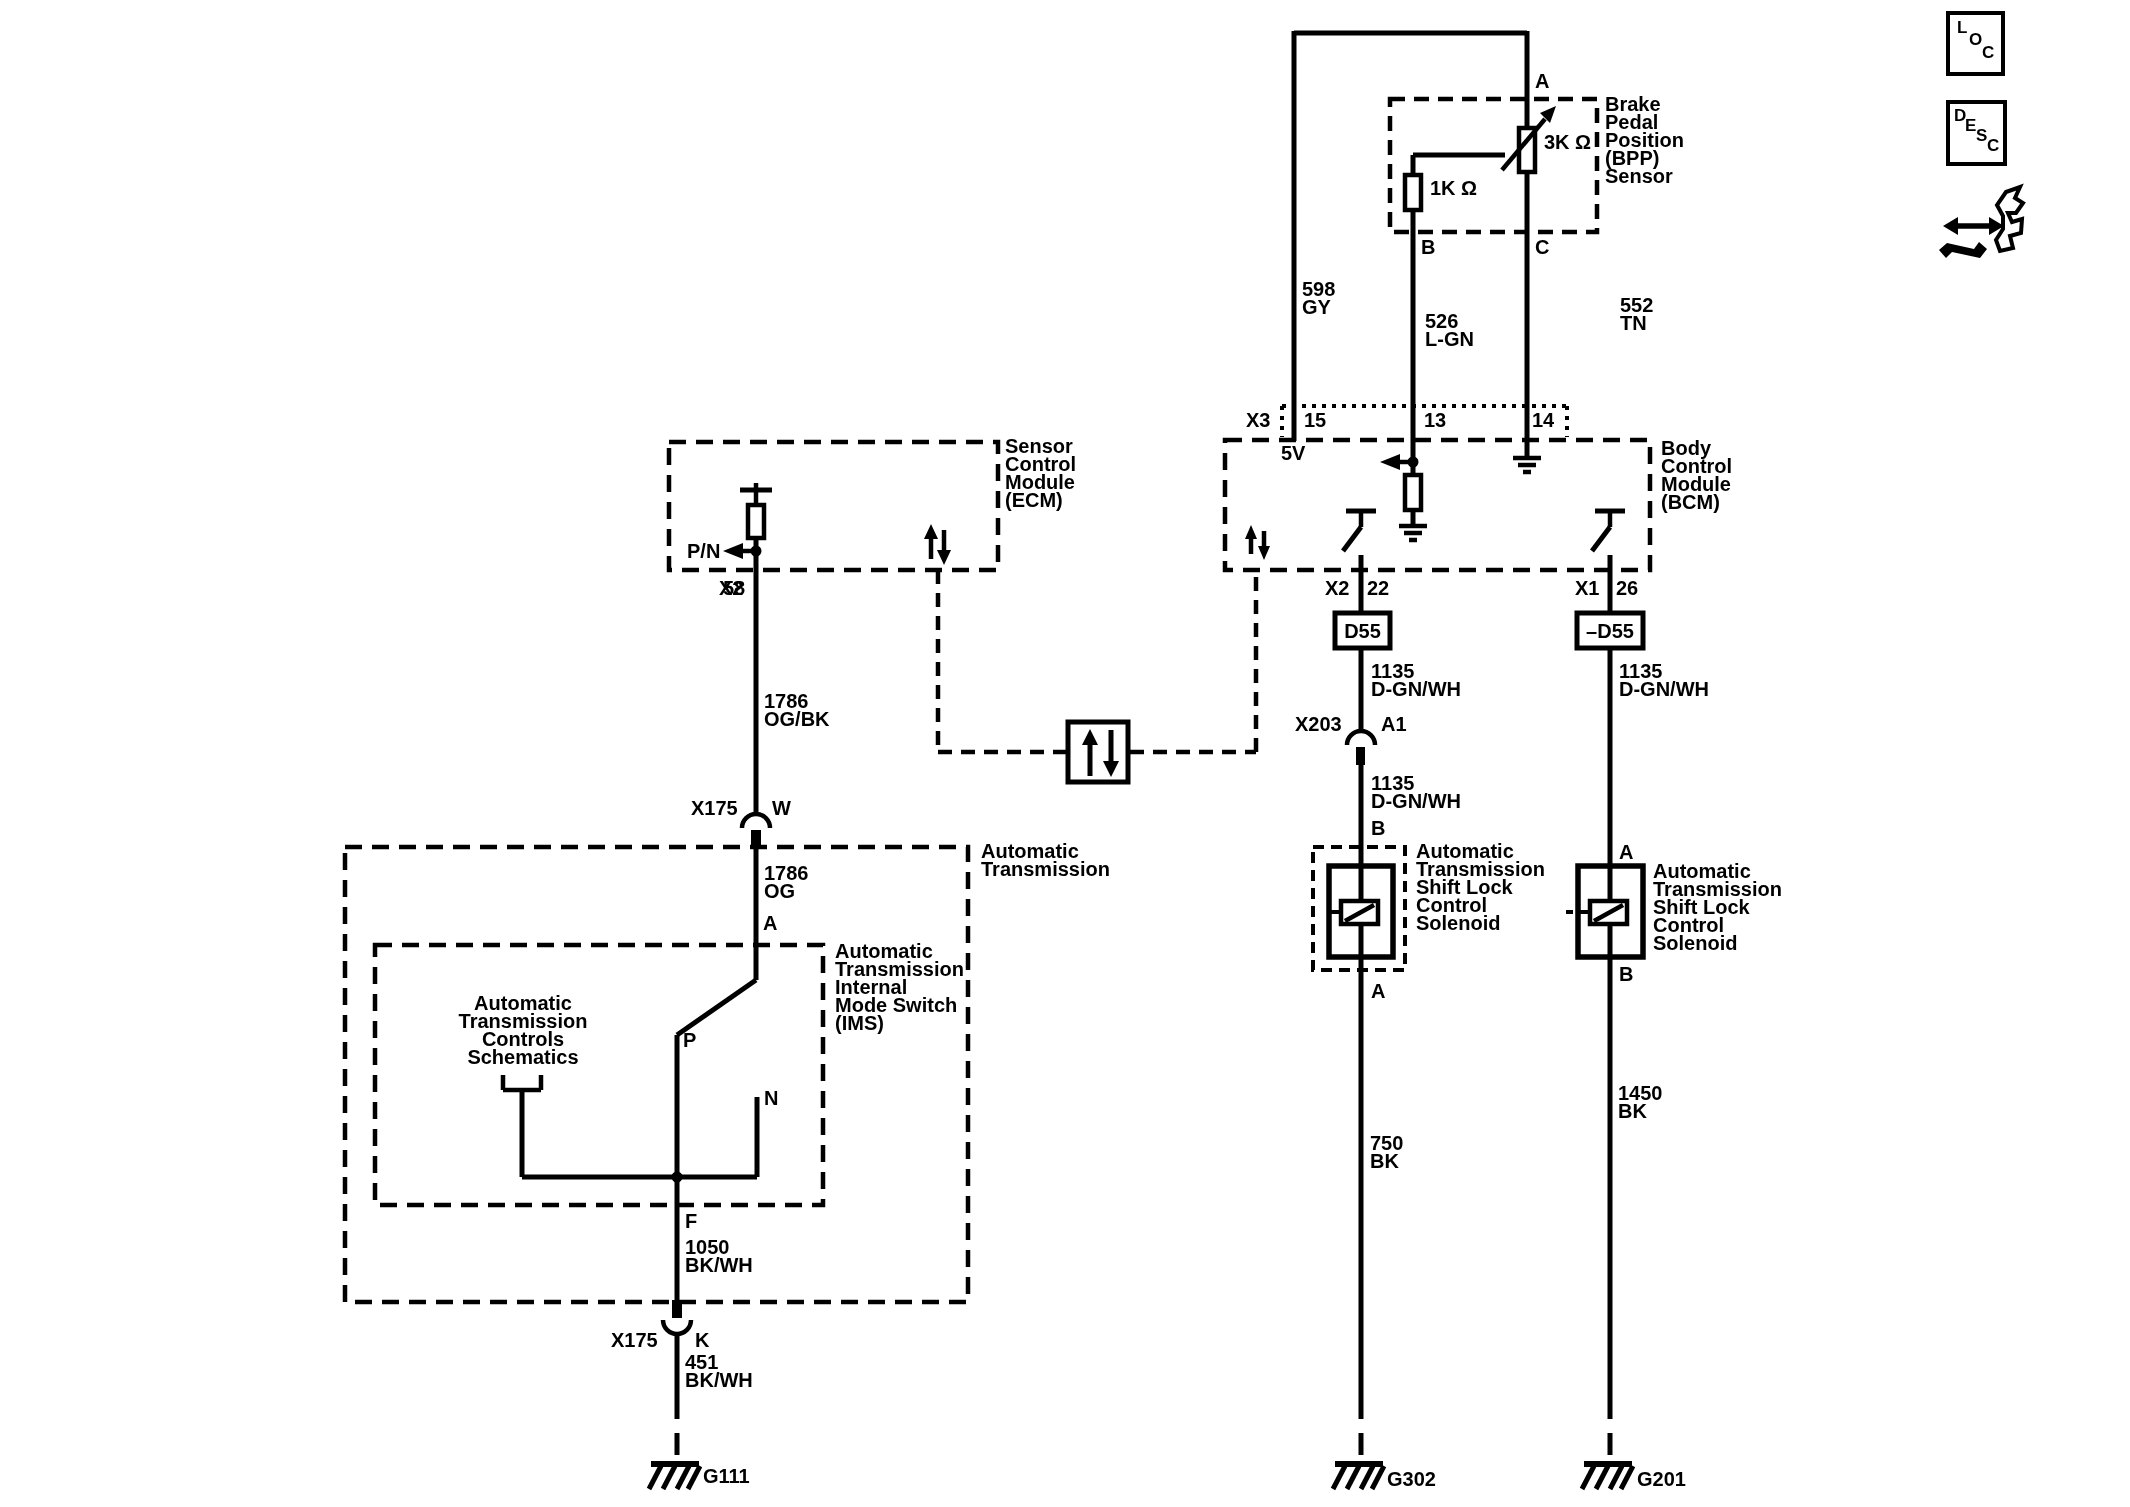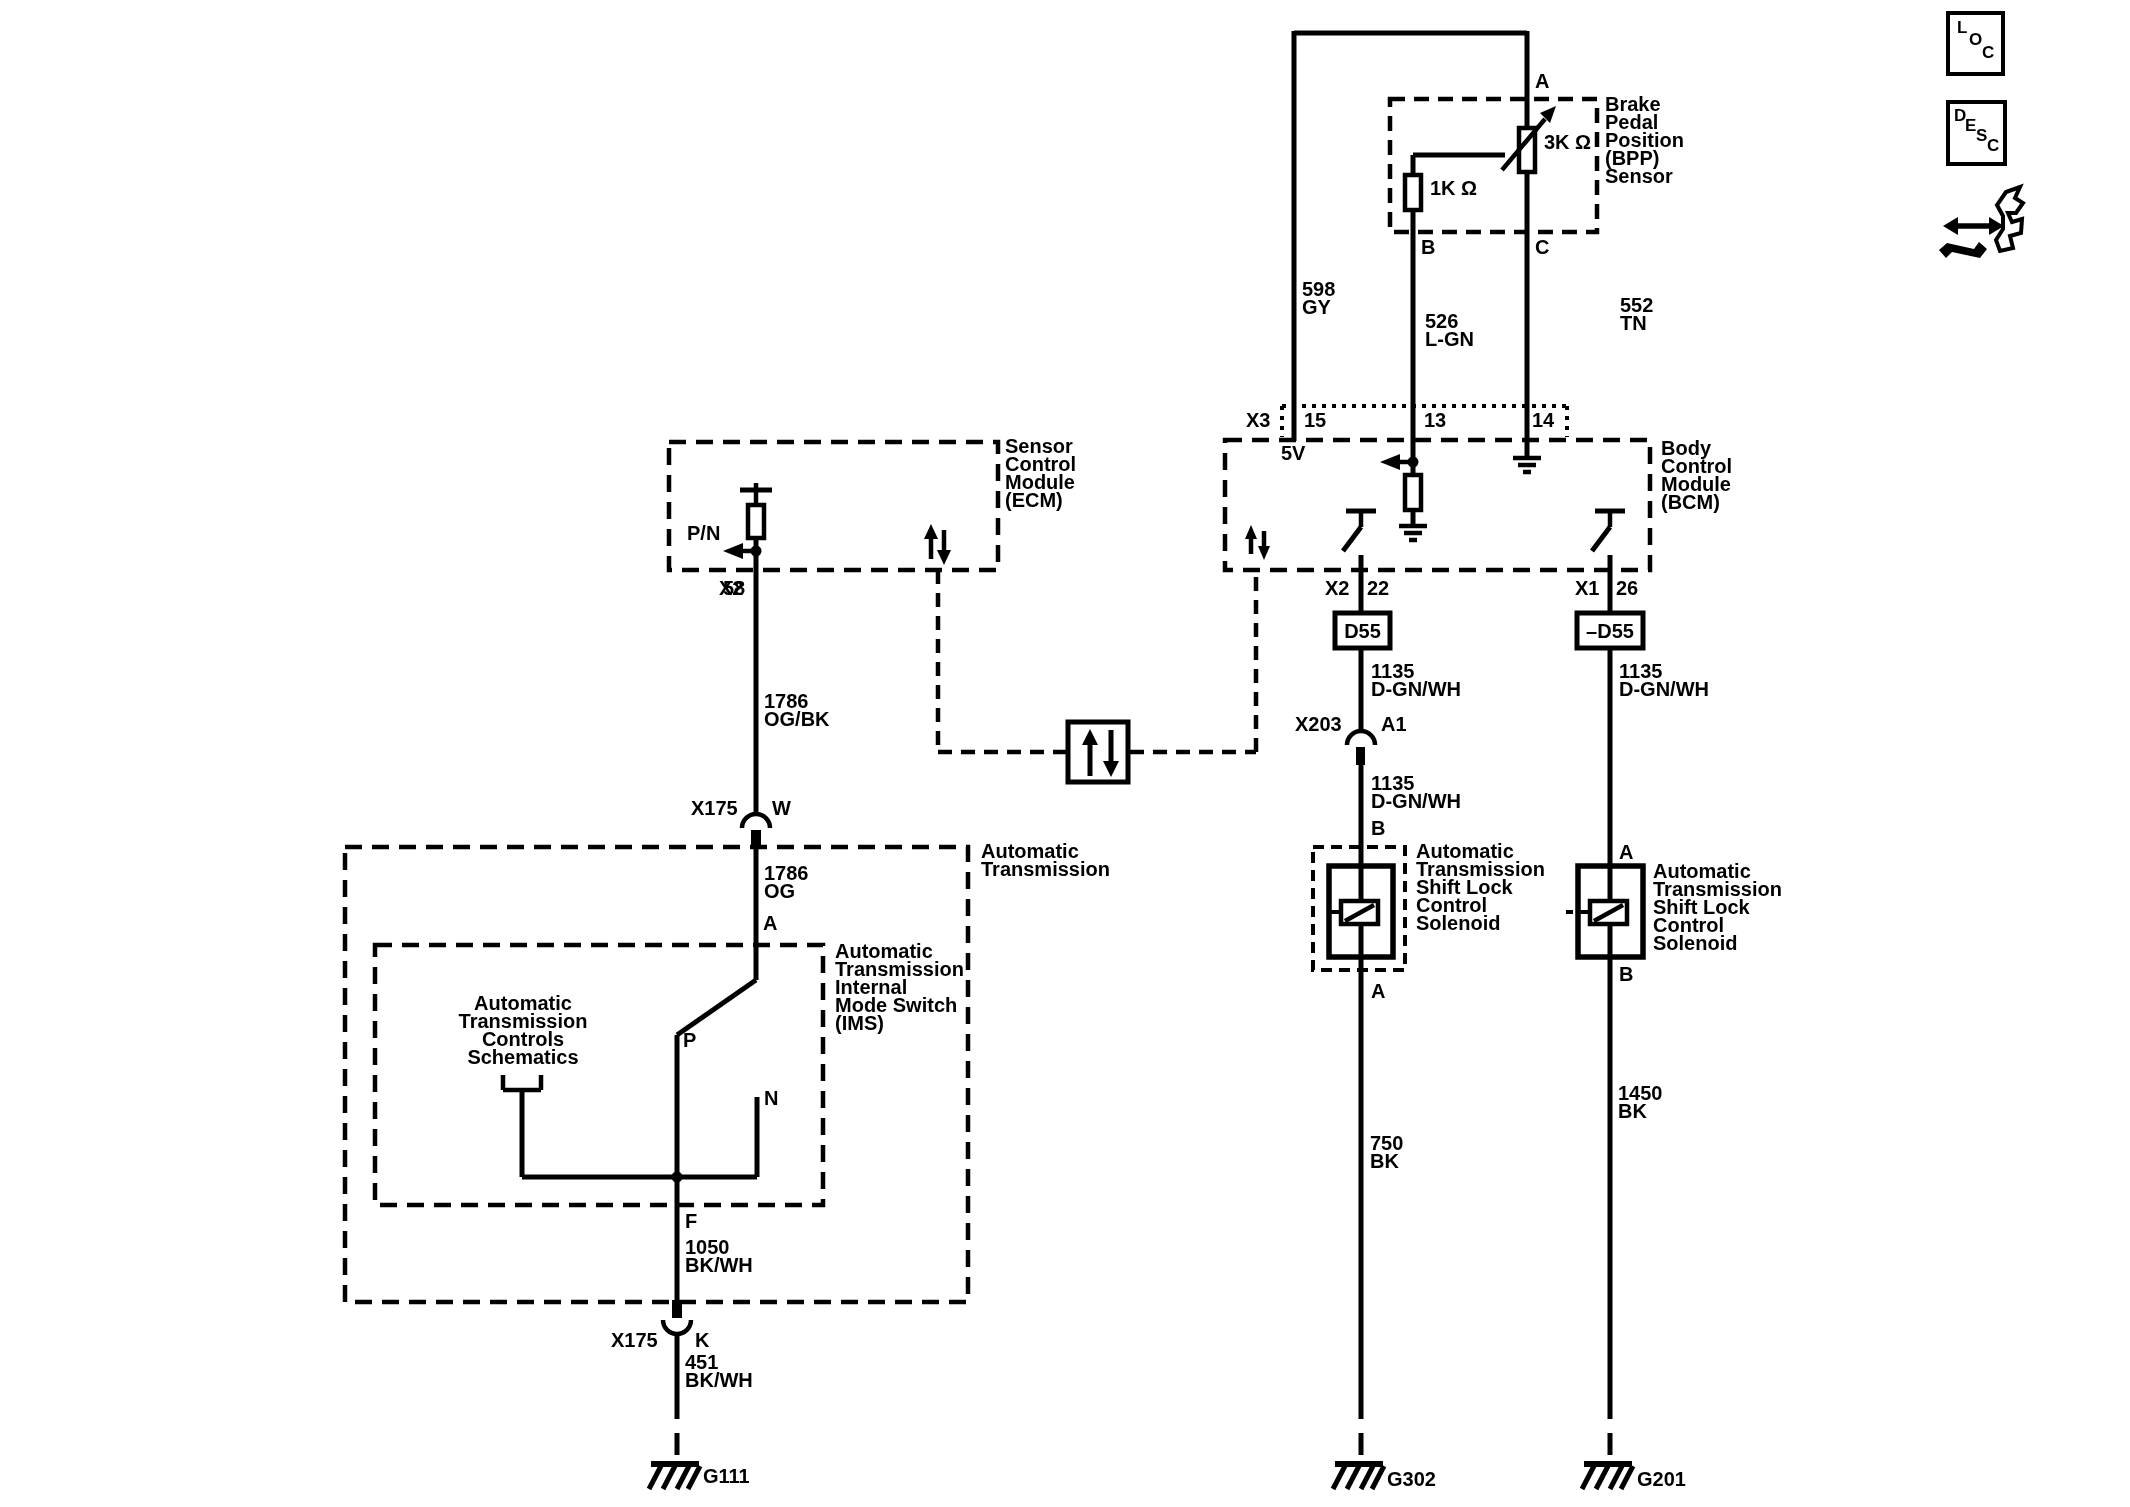--- a/index.html
+++ b/index.html
@@ -256,21 +256,21 @@
 Solenoid</div>
 <div class="lbl" style="left:1619px;top:965px">B</div>
 <div class="lbl" style="left:1618px;top:1084px">1450
 BK</div>
 <div class="lbl" style="left:1637px;top:1470px">G201</div>
 
 <div class="lbl" style="left:1005px;top:437px">Sensor
 Control
 Module
 (ECM)</div>
-<div class="lbl" style="left:687px;top:524px">P/N</div>
+<div class="lbl" style="left:687px;top:542px">P/N</div>
 <div class="lbl" style="left:719px;top:579px">X2</div>
 <div class="lbl" style="left:723px;top:579px">58</div>
 <div class="lbl" style="left:764px;top:692px">1786
 OG/BK</div>
 <div class="lbl" style="left:691px;top:799px">X175</div>
 <div class="lbl" style="left:772px;top:799px">W</div>
 
 <div class="lbl" style="left:981px;top:842px">Automatic
 Transmission</div>
 <div class="lbl" style="left:764px;top:864px">1786

